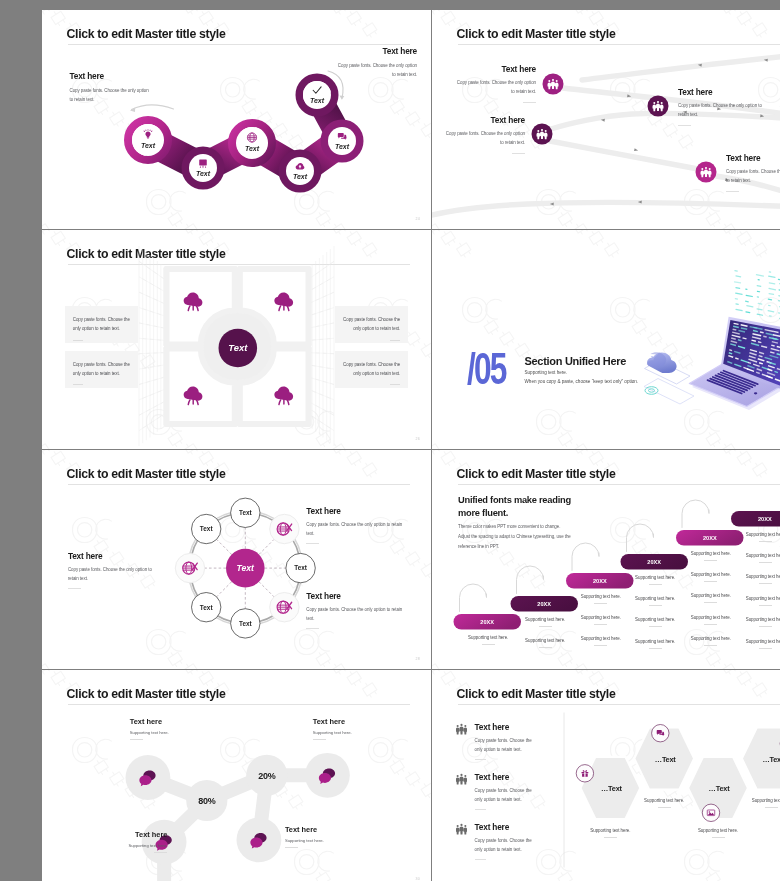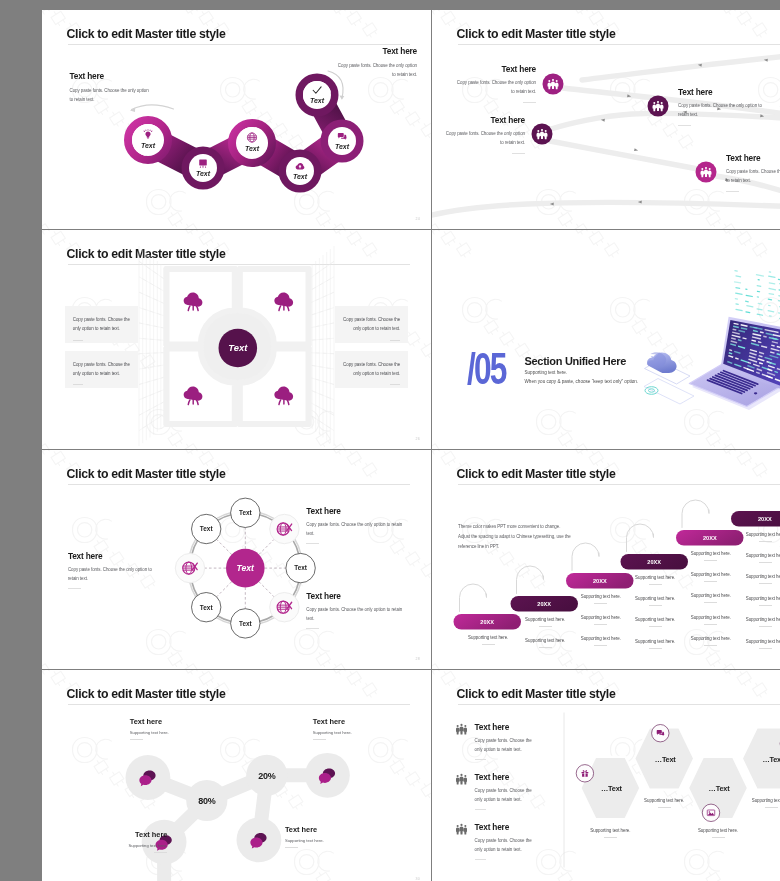--- a/index.html
+++ b/index.html
@@ -854,20 +854,21 @@
       </div>
   <div class="pnum">28</div>
 </div>
 
 <div class="slide">
   <svg class="wm" viewBox="0 0 389 219">
         <use href="#wmfield"></use>
       </svg>
   <div class="stitle">Click to edit Master title style</div>
   <div class="trule"></div>
+  <div class="s6-h"><span>Unified fonts make reading</span><br><span>more fluent.</span></div>
   <div class="s6-b"><span>Theme color makes PPT more convenient to change.</span><br><span>Adjust the spacing to adapt to Chinese typesetting, use the</span><br><span>reference line in PPT.</span></div>
 <svg class="full" viewBox="0 0 389 219">
 <defs>
 <linearGradient id="p0" x1="0" y1="0" x2="1" y2="0.4">
             <stop offset="0" stop-color="#c1299a"></stop>
             <stop offset="1" stop-color="#8f1f73"></stop>
           </linearGradient>
 <linearGradient id="p1" x1="0" y1="0" x2="1" y2="0.4">
             <stop offset="0" stop-color="#5c1350"></stop>
             <stop offset="1" stop-color="#4a0f41"></stop>

